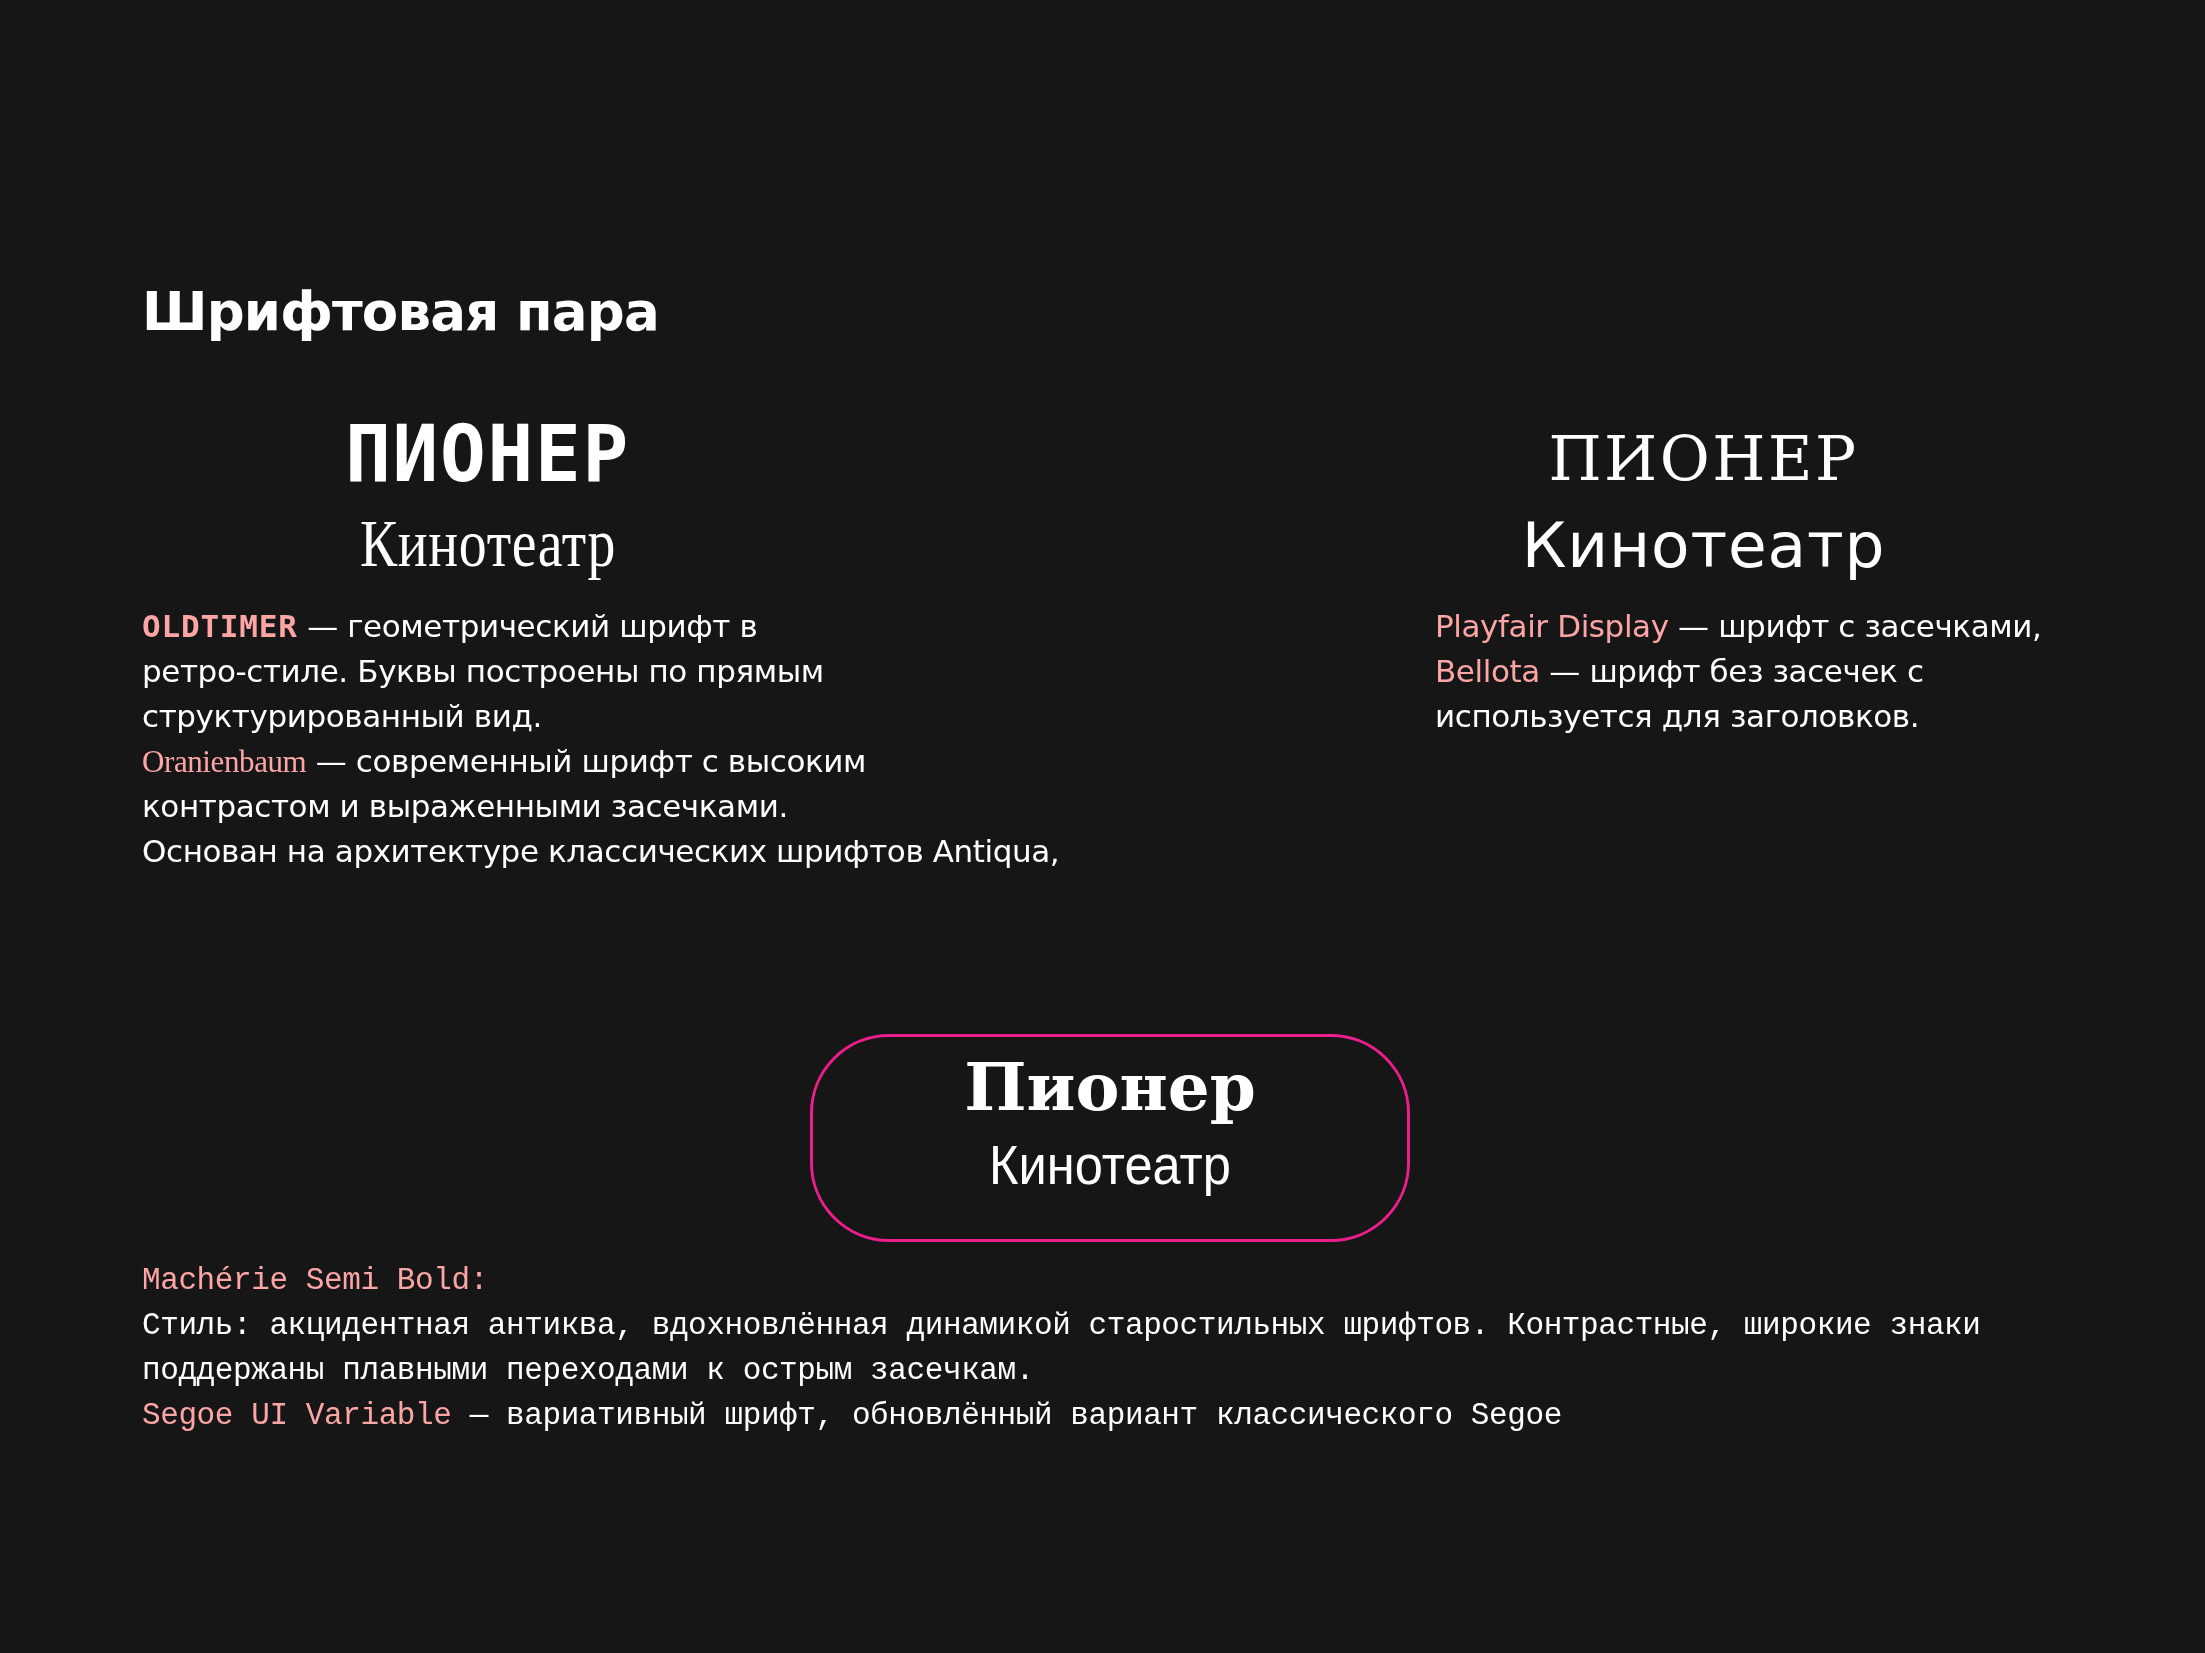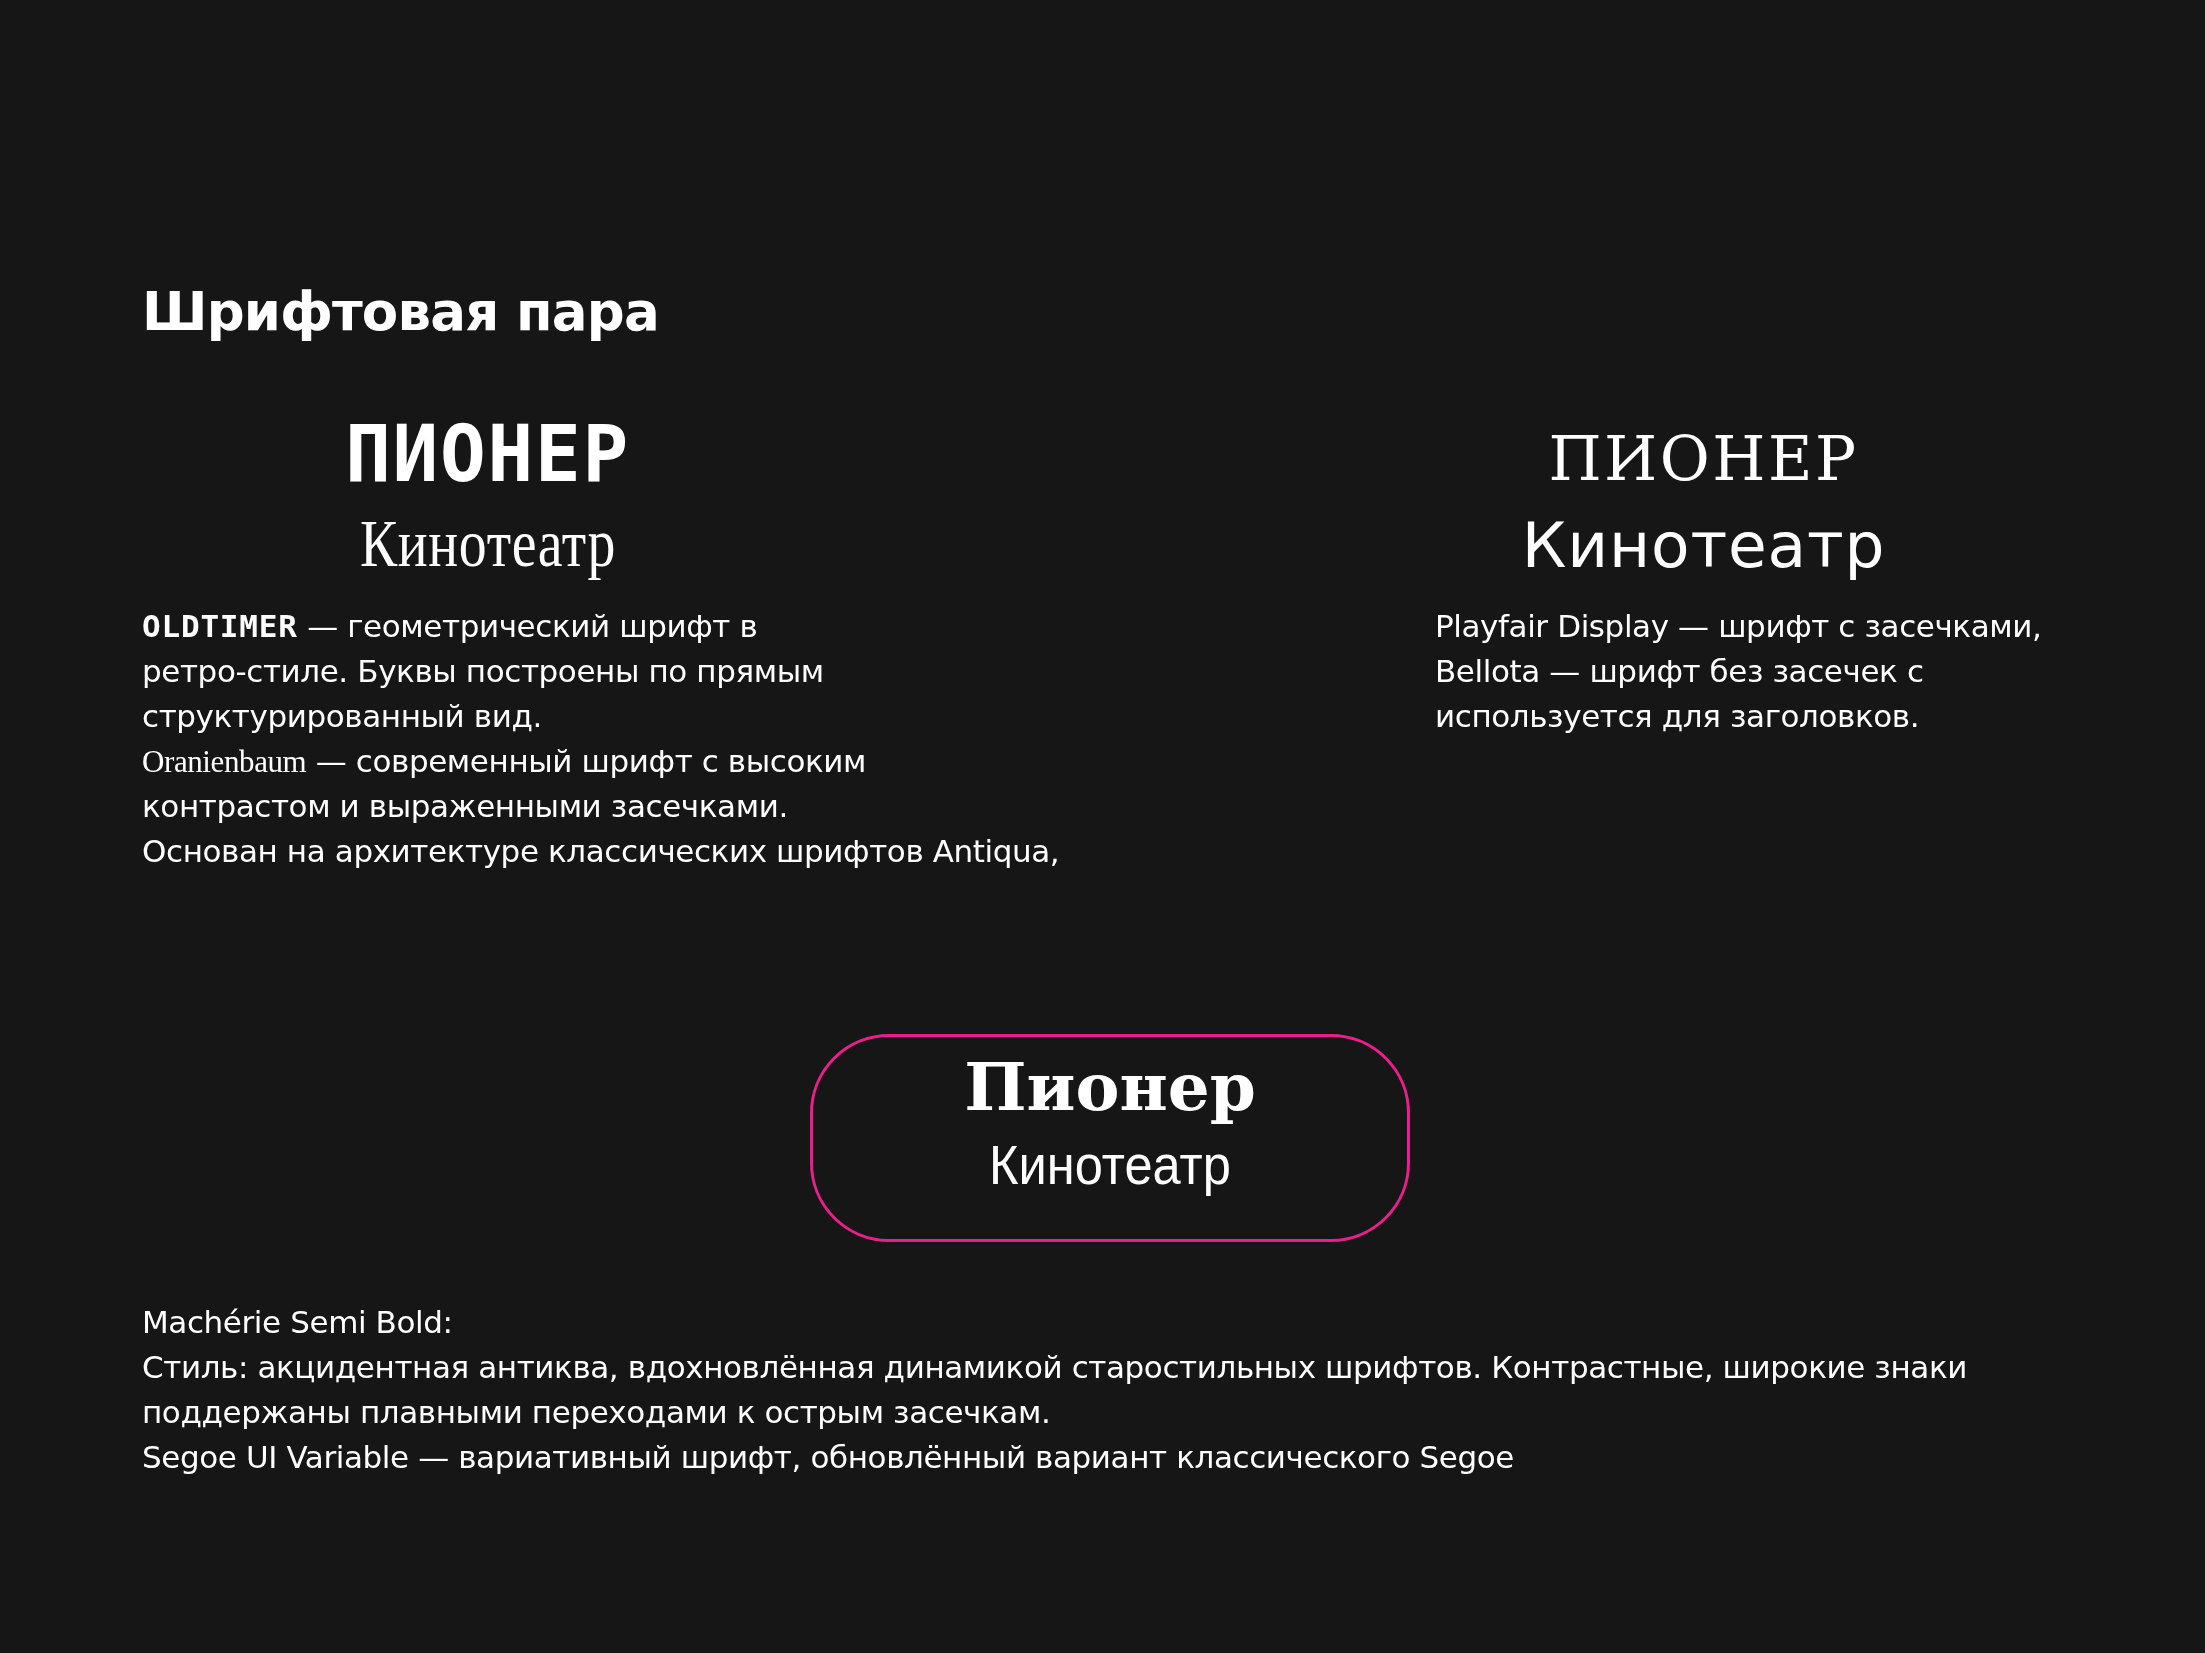--- a/index.html
+++ b/index.html
@@ -40,21 +40,21 @@
     left: 1472px; top: 509px; width: 463px;
     font-family: "DejaVu Sans", sans-serif;
     font-size: 63px; letter-spacing: 0.8px;
   }
   .desc {
     font-size: 31px; line-height: 45px;
     white-space: nowrap;
     letter-spacing: -0.4px;
   }
   .desc .line { display: block; }
-  .accent { color: #ffffff; }
+  .accent { color: #fca5a5; }
   .acc-mono { font-family: "DejaVu Sans Mono", monospace; font-weight: bold; letter-spacing: 0.8px; }
   .acc-serif { font-family: "Liberation Serif", serif; }
   .left-desc { left: 142px; top: 604px; }
   .right-desc { left: 1435px; top: 604px; }
   .badge {
     left: 810px; top: 1034px;
     width: 600px; height: 208px;
     border: 3.3px solid #ec1e8c;
     border-radius: 79px;
     box-sizing: border-box;
@@ -63,21 +63,21 @@
     left: 810px; top: 1048px; width: 600px;
     font-family: "DejaVu Serif", serif;
     font-weight: bold; font-size: 66px;
   }
   .badge-sub {
     left: 810px; top: 1133px; width: 600px;
     font-family: "Liberation Sans", sans-serif;
     font-size: 55px; font-weight: 300;
     transform: scaleX(0.92);
   }
-  .bottom-desc { left: 142px; top: 1300px; }
+  .bottom-desc { left: 142px; top: 1258px; font-family: Liberation Mono, monospace; }
 </style>
 </head>
 <body>
 
 <div class="abs title">Шрифтовая пара</div>
 
 <div class="abs big-center oldtimer-head">ПИОНЕР</div>
 <div class="abs big-center oran-sub">Кинотеатр</div>
 
 <div class="abs desc left-desc">

